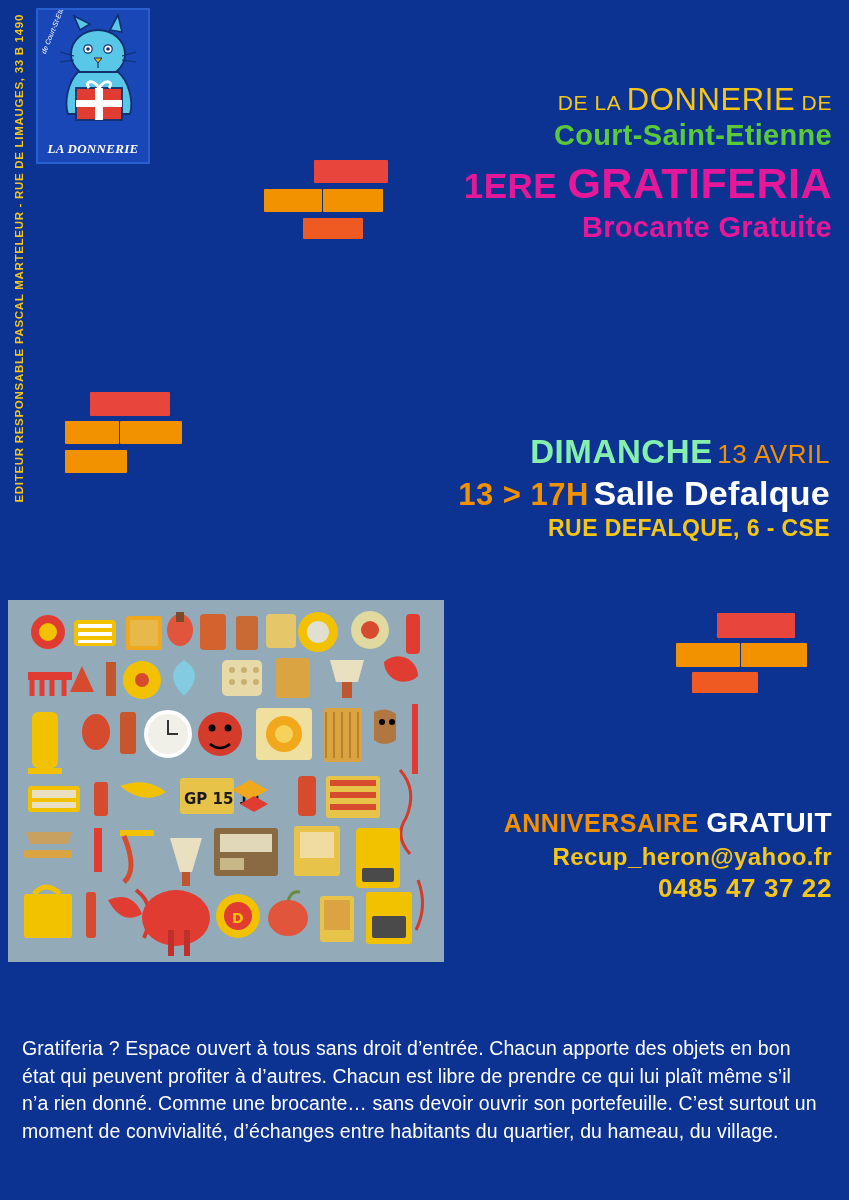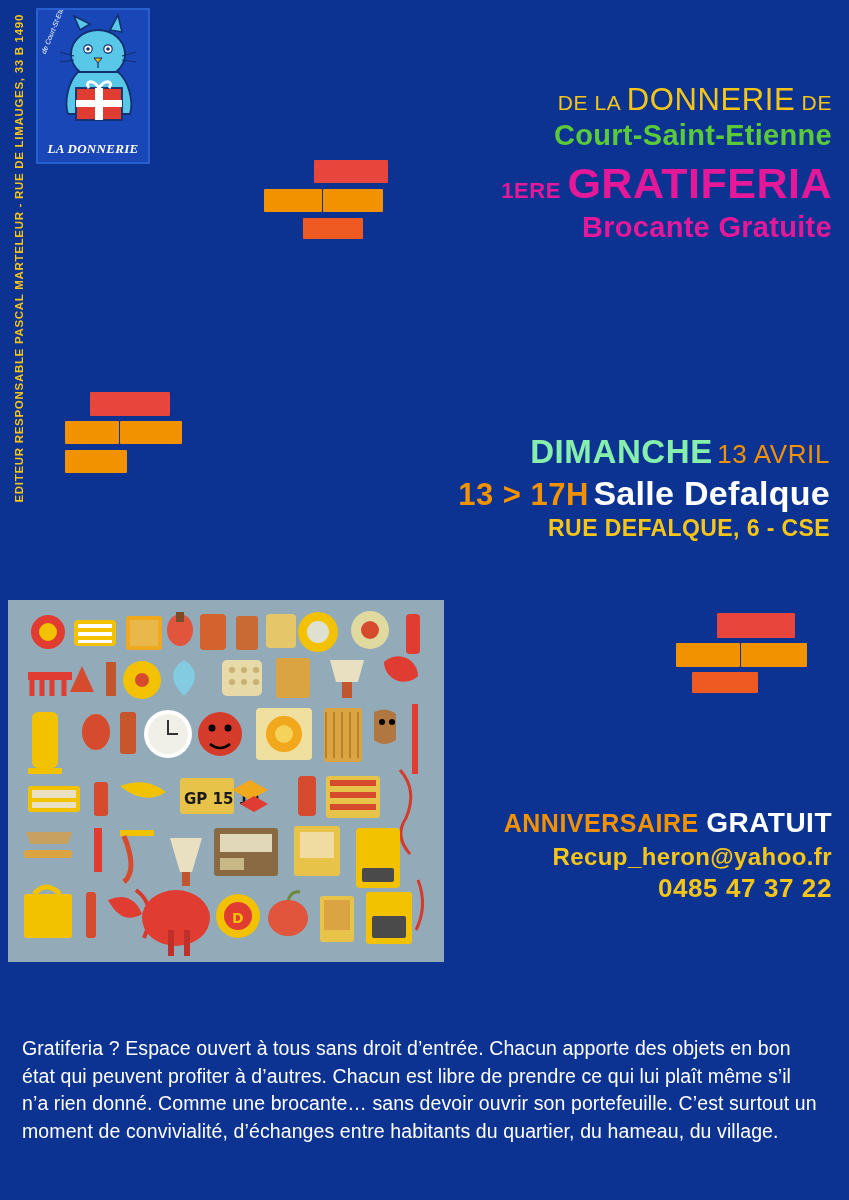--- a/index.html
+++ b/index.html
@@ -129,21 +129,21 @@
     font-weight: bold;
     letter-spacing: 0.3px;
     line-height: 1.1;
   }
   .h-grat {
     margin-top: 10px;
     color: #e5189a;
     font-weight: bold;
     line-height: 1.0;
   }
-  .h-grat .small { font-size: 22px; letter-spacing: 0.5px; }
+  .h-grat .small { font-size: 35px; letter-spacing: 0.5px; }
   .h-grat .big { font-size: 43px; letter-spacing: 0.5px; }
   .h-broc {
     margin-top: 6px;
     color: #e5189a;
     font-size: 29px;
     font-weight: bold;
     letter-spacing: 0.3px;
   }
 
   

